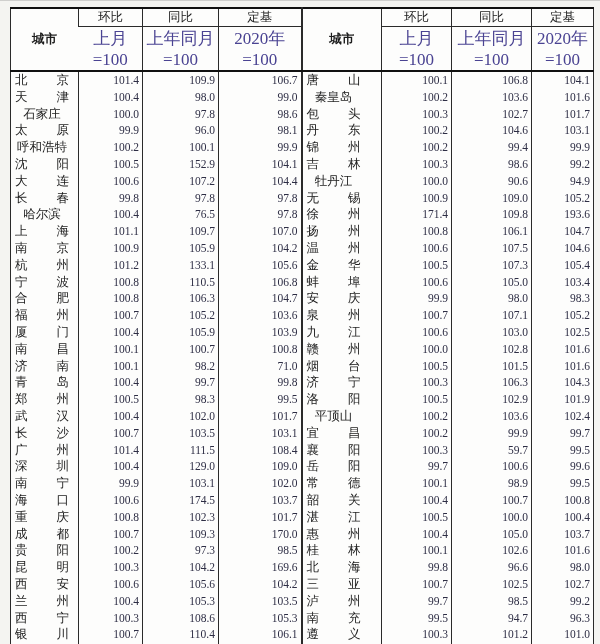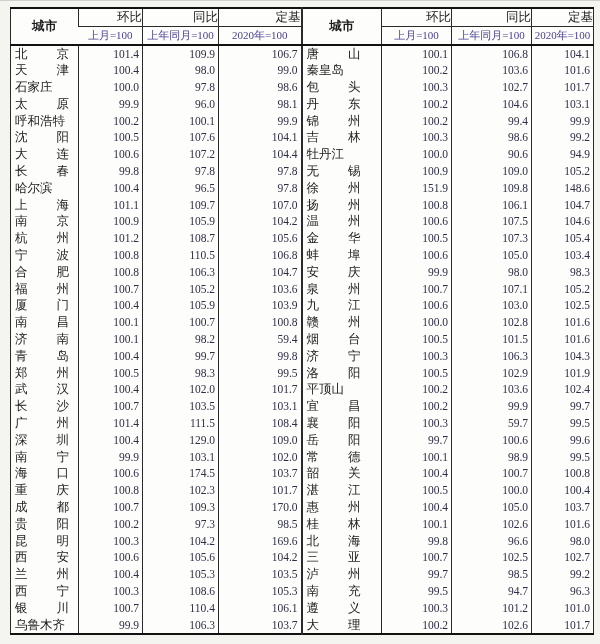--- a/index.html
+++ b/index.html
@@ -23,27 +23,27 @@
     border-right:1px solid var(--line);
     border-top:2px solid var(--thick);
     border-bottom:2px solid var(--thick);
     table-layout:fixed;
   }
   th,td{padding:0;vertical-align:middle;font-weight:normal;}
   th{border-left:1px solid var(--line);height:18px;text-align:center;font-size:12.5px;}
   td{border-left:1px solid var(--line);height:16.8px;}
   th:first-child,td:first-child{border-left:none;}
   .sep{border-left-width:2px !important;}
-  thead tr.main th:not([rowspan]){border-bottom:1px solid var(--line);text-align:right;}
-  thead tr.sub th{border-bottom:2px solid var(--thick);font-size:11px;color:var(--subheader);}
+  thead tr.main th:not([rowspan]){border-bottom:1px solid var(--line);}
+  thead tr.sub th{border-bottom:2px solid var(--thick);font-size:17px;color:var(--subheader);}
   thead th[rowspan]{border-bottom:2px solid var(--thick);font-weight:bold;}
   td.city{overflow:hidden;}
   .cname{display:block;width:54px;margin-left:4px;font-size:12.5px;line-height:16.8px;white-space:nowrap;}
   .cname.len2{text-align:justify;text-align-last:justify;}
-  .cname.len3,.cname.len4{letter-spacing:0;}
+  .cname.len3,.cname.len4{text-align:center;letter-spacing:0;}
   td.num{
     text-align:right;padding-right:3px;
     font-size:11.5px;color:var(--numtext);line-height:16.8px;
     font-family:"Liberation Serif","DejaVu Serif",serif;
   }
 </style>
 </head>
 <body>
 
 <div class="wrap">
@@ -147,21 +147,21 @@
           </td>
           <td class="num">100.2</td>
           <td class="num">99.4</td>
           <td class="num">99.9</td>
         </tr>
         <tr>
           <td class="city">
             <span class="cname len2">沈阳</span>
           </td>
           <td class="num">100.5</td>
-          <td class="num">107.6</td>
+          <td class="num">152.9</td>
           <td class="num">104.1</td>
           <td class="city sep">
             <span class="cname len2">吉林</span>
           </td>
           <td class="num">100.3</td>
           <td class="num">98.6</td>
           <td class="num">99.2</td>
         </tr>
         <tr>
           <td class="city">
@@ -189,28 +189,28 @@
           </td>
           <td class="num">100.9</td>
           <td class="num">109.0</td>
           <td class="num">105.2</td>
         </tr>
         <tr>
           <td class="city">
             <span class="cname len3">哈尔滨</span>
           </td>
           <td class="num">100.4</td>
-          <td class="num">96.5</td>
+          <td class="num">76.5</td>
           <td class="num">97.8</td>
           <td class="city sep">
             <span class="cname len2">徐州</span>
           </td>
-          <td class="num">151.9</td>
+          <td class="num">171.4</td>
           <td class="num">109.8</td>
-          <td class="num">148.6</td>
+          <td class="num">193.6</td>
         </tr>
         <tr>
           <td class="city">
             <span class="cname len2">上海</span>
           </td>
           <td class="num">101.1</td>
           <td class="num">109.7</td>
           <td class="num">107.0</td>
           <td class="city sep">
             <span class="cname len2">扬州</span>
@@ -231,21 +231,21 @@
           </td>
           <td class="num">100.6</td>
           <td class="num">107.5</td>
           <td class="num">104.6</td>
         </tr>
         <tr>
           <td class="city">
             <span class="cname len2">杭州</span>
           </td>
           <td class="num">101.2</td>
-          <td class="num">108.7</td>
+          <td class="num">133.1</td>
           <td class="num">105.6</td>
           <td class="city sep">
             <span class="cname len2">金华</span>
           </td>
           <td class="num">100.5</td>
           <td class="num">107.3</td>
           <td class="num">105.4</td>
         </tr>
         <tr>
           <td class="city">
@@ -316,21 +316,21 @@
           <td class="num">100.0</td>
           <td class="num">102.8</td>
           <td class="num">101.6</td>
         </tr>
         <tr>
           <td class="city">
             <span class="cname len2">济南</span>
           </td>
           <td class="num">100.1</td>
           <td class="num">98.2</td>
-          <td class="num">59.4</td>
+          <td class="num">71.0</td>
           <td class="city sep">
             <span class="cname len2">烟台</span>
           </td>
           <td class="num">100.5</td>
           <td class="num">101.5</td>
           <td class="num">101.6</td>
         </tr>
         <tr>
           <td class="city">
             <span class="cname len2">青岛</span>

